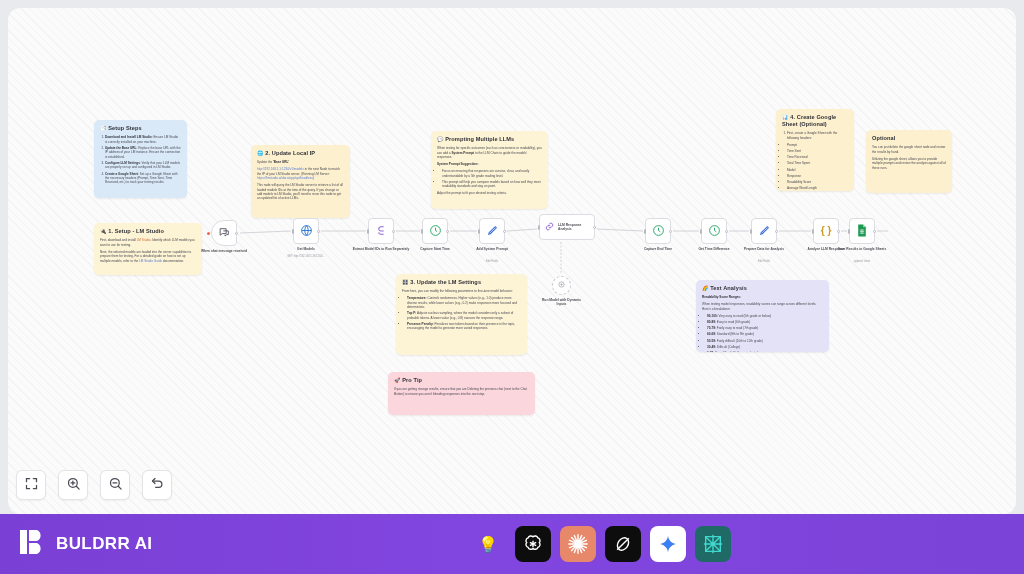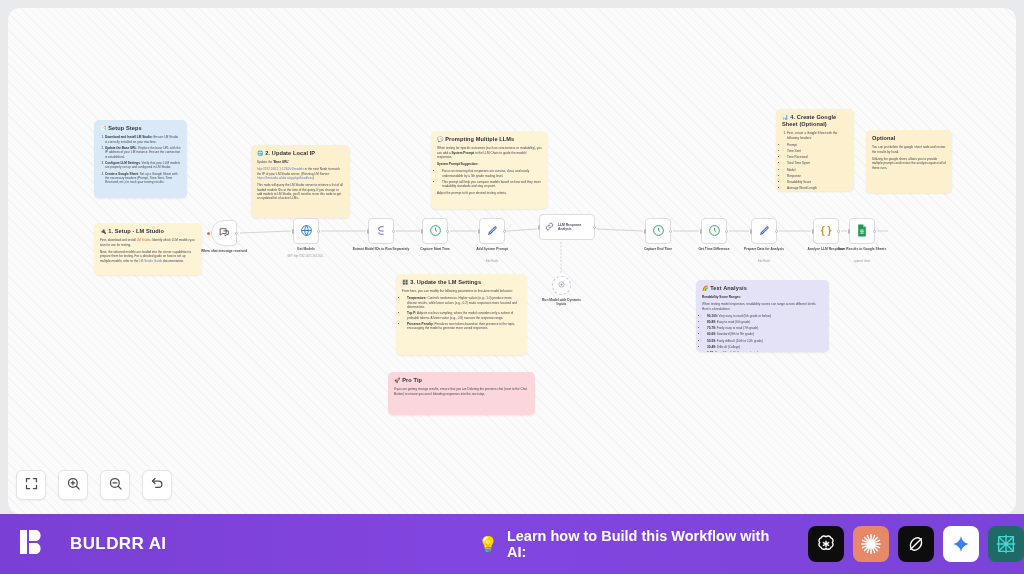--- a/index.html
+++ b/index.html
@@ -143,21 +143,21 @@
     color: #4b4b55;
     box-shadow: 0 1px 2px rgba(0,0,0,0.05);
   }
 
   
   #footer {
     position: absolute; left: 0; top: 514px; width: 1024px; height: 60px;
     background: linear-gradient(90deg, #7a3fd4 0%, #8246e0 45%, #7b43d8 100%);
     display: flex; align-items: center;
   }
-  #brand { display: flex; align-items: center; gap: 24px; margin-left: 20px; }
+  #brand { display: flex; align-items: center; gap: 10px; margin-left: 20px; }
   #brand-name { color: #fff; font-size: 17px; font-weight: bold; letter-spacing: .4px; }
   #footer-cta {
     position: absolute; left: 478px; top: 0; height: 60px;
     display: flex; align-items: center; gap: 9px;
   }
   #cta-text { color: #fff; font-size: 14.5px; font-weight: bold; }
   #ai-logos { display: flex; align-items: center; gap: 9px; margin-left: 8px; }
   .ai-logo {
     width: 36px; height: 36px; border-radius: 8px;
     display: flex; align-items: center; justify-content: center;
@@ -453,21 +453,20 @@
         <svg width="26" height="28" viewBox="0 0 26 28">
           <rect x="0" y="2" width="7" height="24" fill="#fff"></rect>
           <path d="M9 2h8a6 6 0 0 1 0 11H9zM9 15h8a6 6 0 0 1 0 11H9z" fill="#fff"></path>
         </svg>
       </span>
       <span id="brand-name">BULDRR AI</span>
     </div>
 
     <div id="footer-cta">
       <span>💡</span>
-      <span id="cta-text">Learn how to Build this Workflow with AI:</span>
       <div id="ai-logos">
         <div class="ai-logo" style="background:#0d0d0d">
           <svg width="22" height="22" viewBox="0 0 24 24" fill="none" stroke="#fff" stroke-width="1.5">
             <path d="M12 4.2a3.2 3.2 0 0 1 5.3 1.1 3.2 3.2 0 0 1 1.6 5.2 3.2 3.2 0 0 1-1.6 5.2 3.2 3.2 0 0 1-5.3 1.1 3.2 3.2 0 0 1-5.3-1.1 3.2 3.2 0 0 1-1.6-5.2 3.2 3.2 0 0 1 1.6-5.2A3.2 3.2 0 0 1 12 4.2z"></path>
             <path d="M12 8.4v7.2M8.6 10.2l6.8 3.6M15.4 10.2l-6.8 3.6"></path>
           </svg>
         </div>
         <div class="ai-logo" style="background:#e8886a">
           <svg width="22" height="22" viewBox="0 0 24 24" stroke="#fff" stroke-width="1.6" stroke-linecap="round">
             <path d="M12 2v20M2 12h20M5 5l14 14M19 5L5 19M8 2.8l8 18.4M16 2.8L8 21.2M2.8 8l18.4 8M2.8 16l18.4-8"></path>

